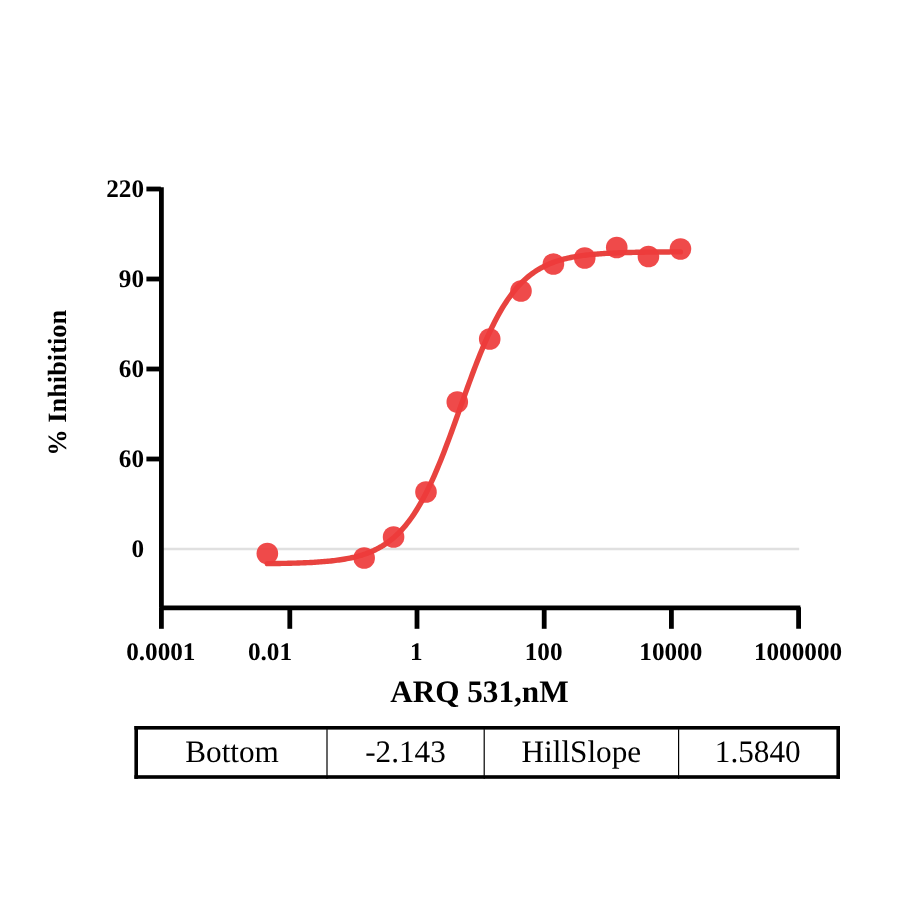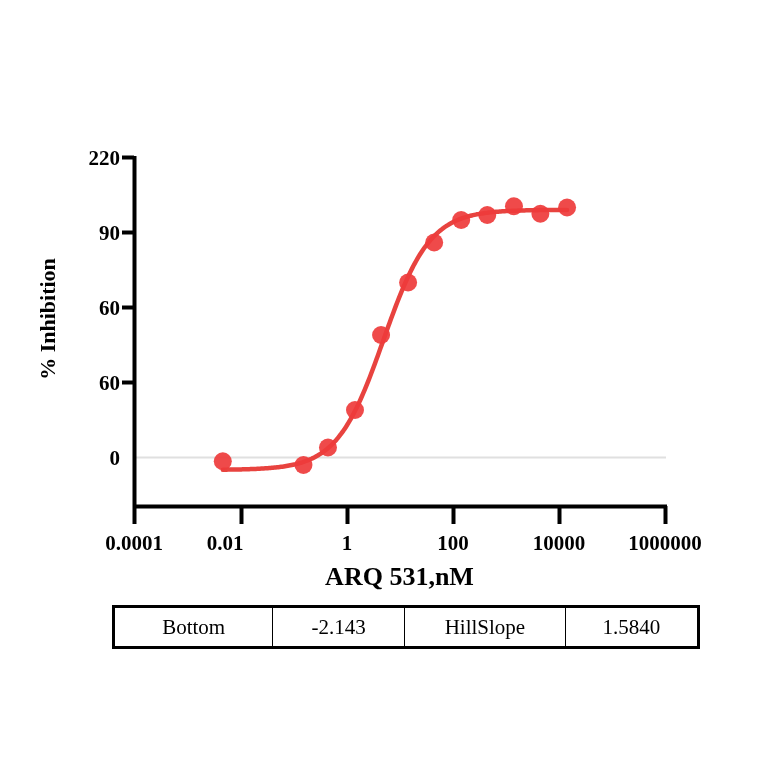--- a/index.html
+++ b/index.html
@@ -91,21 +91,21 @@
     position: absolute;
     left: 112px;
     top: 605px;
     width: 588px;
     border-collapse: collapse;
     border: 3px solid #000000;
     background: #ffffff;
   }
   #param-table td {
     border: 1px solid #000000;
-    font-size: 21px;
+    font-size: 26px;
     color: #000000;
     text-align: center;
     padding: 2px 6px;
     height: 34px;
     font-family: "Liberation Serif", "DejaVu Serif", serif;
   }
   #param-table td.cell-name { width: 160px; }
   #param-table td.cell-value { width: 130px; }
 </style>
 </head>

